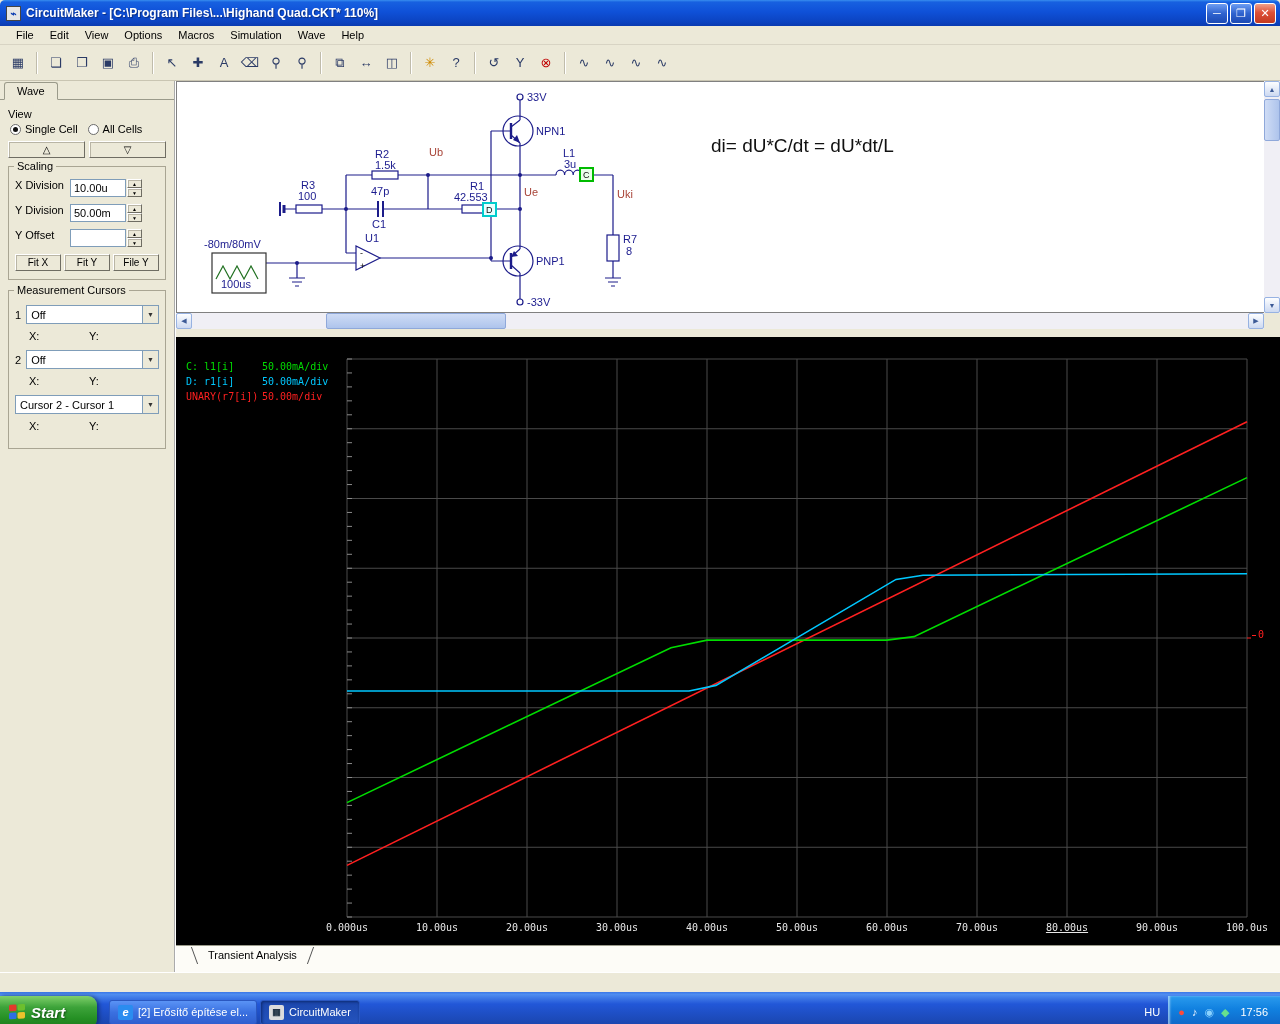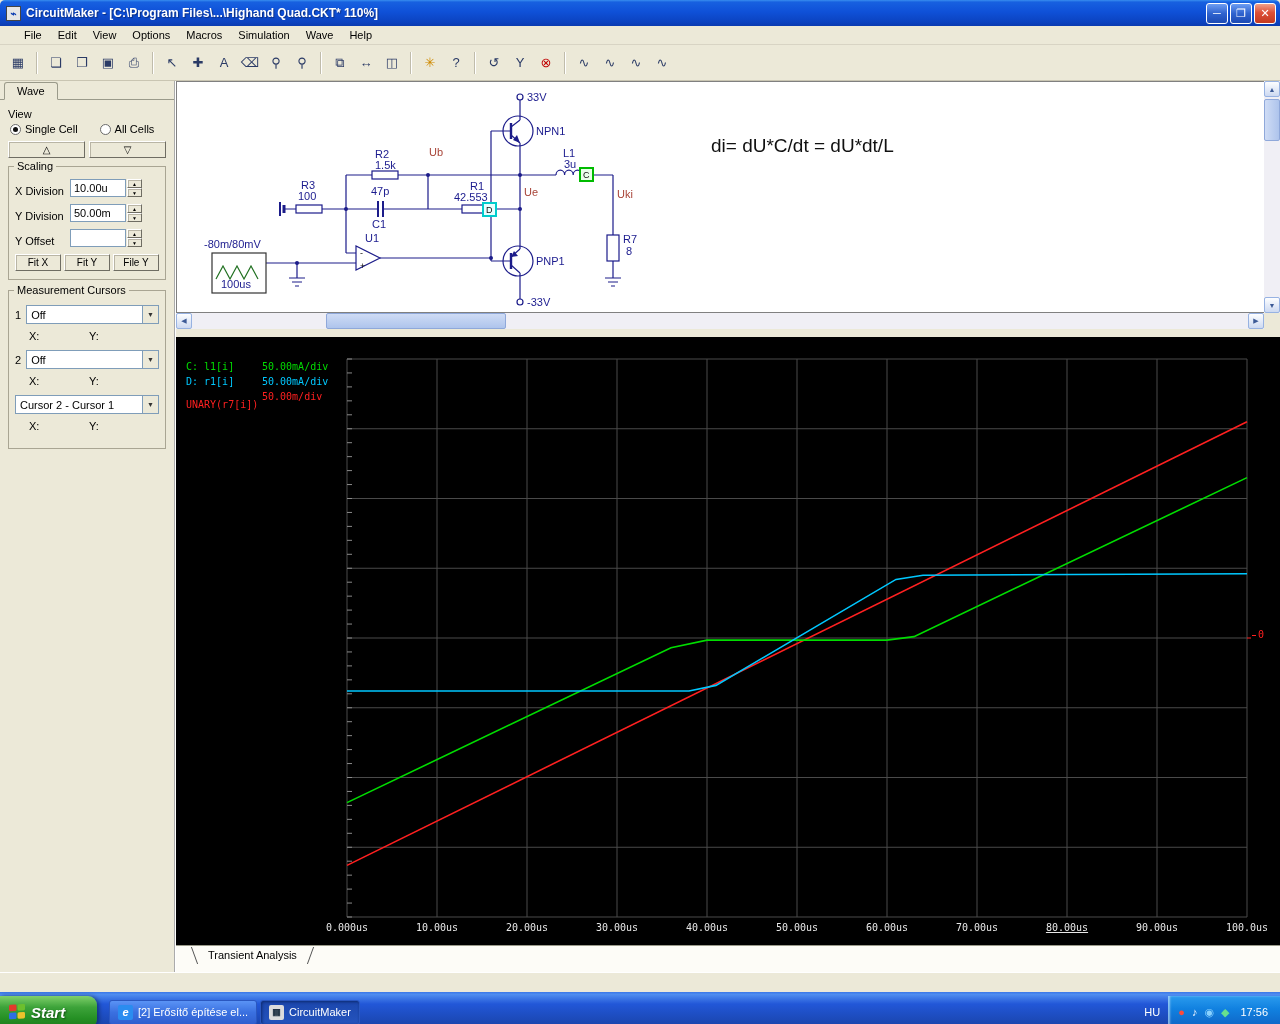--- a/index.html
+++ b/index.html
@@ -15,49 +15,49 @@
     display:inline-flex;align-items:center;justify-content:center;font-size:10px;color:#0a3bb0;font-weight:bold;}
   .title-text{color:#fff;font-weight:bold;font-size:12px;text-shadow:1px 1px 1px #0a2d80;flex:1;
     white-space:nowrap;overflow:hidden;}
   .win-controls{display:flex;gap:2px;}
   .winbtn{width:22px;height:21px;border-radius:3px;border:1px solid #fff;color:#fff;font-size:11px;
     line-height:1;display:flex;align-items:center;justify-content:center;padding:0;
     background:linear-gradient(#6d9df2,#2f63cf 50%,#1c4ab4);cursor:default;}
   .winbtn.close{background:linear-gradient(#f0a08a,#dd5038 45%,#c33a20);}
 
   
-  .menubar{height:19px;display:flex;align-items:center;background:#ece9d8;border-bottom:1px solid #d8d4c4;padding-left:16px;}
+  .menubar{height:19px;display:flex;align-items:center;background:#ece9d8;border-bottom:1px solid #d8d4c4;padding-left:8px;}
   .menu-item{padding:2px 8px;}
   .toolbar{height:36px;display:flex;align-items:center;background:#ece9d8;border-bottom:1px solid #c9c5b2;padding-left:6px;gap:2px;}
   .tb-btn{width:24px;height:24px;border:1px solid #ece9d8;background:#ece9d8;font-size:13px;line-height:1;
     display:flex;align-items:center;justify-content:center;color:#2b3b66;padding:0;}
   .tb-sep{width:2px;height:22px;border-left:1px solid #c0bcab;border-right:1px solid #fff;margin:0 4px;}
 
   
   .content-row{display:flex;height:891px;}
   .sidebar{width:176px;background:#ece9d8;border-right:2px groove #fff;padding:0;position:relative;}
   .work-col{width:1104px;display:flex;flex-direction:column;background:#4c1d95;}
 
   
   .tab-row{height:19px;border-bottom:1px solid #9a9a8a;display:flex;align-items:flex-end;padding-left:4px;}
   .side-tab{border:1px solid #9a9a8a;border-bottom:1px solid #ece9d8;background:#ece9d8;border-radius:3px 3px 0 0;
     padding:2px 12px;position:relative;top:1px;}
   .side-body{padding:6px 8px;}
   .sec-title{margin:2px 0 3px 0;}
-  .radio-line{display:flex;gap:22px;margin:2px 0 6px 2px;align-items:center;}
+  .radio-line{display:flex;gap:10px;margin:2px 0 6px 2px;align-items:center;}
   .radio-opt{display:flex;align-items:center;gap:4px;}
   .radio{width:11px;height:11px;border-radius:50%;border:1px solid #6b6b6b;background:#fff;display:inline-block;position:relative;}
   .radio.checked::after{content:"";position:absolute;left:2px;top:2px;width:5px;height:5px;border-radius:50%;background:#111;}
   .updown-row{display:flex;gap:4px;margin:0 0 8px 0;}
   .btn3d{background:#ece9d8;border:1px solid;border-color:#fff #6f6d63 #6f6d63 #fff;box-shadow:1px 1px 0 #b9b5a5 inset;
     font-size:10px;padding:1px 4px;min-height:17px;cursor:default;font-family:"Liberation Sans",sans-serif;}
   .ud-btn{flex:1;text-align:center;}
   .group{border:1px solid #a9a593;position:relative;padding:12px 6px 8px 6px;margin-bottom:10px;}
   .group-title{position:absolute;top:-7px;left:5px;background:#ece9d8;padding:0 3px;}
-  .field-row{display:flex;align-items:flex-end;margin-bottom:7px;}
+  .field-row{display:flex;align-items:flex-start;margin-bottom:7px;}
   .flabel{width:55px;}
   .field{width:56px;height:18px;border:1px solid #7f9db9;background:#fff;font-size:11px;padding:1px 3px;
     font-family:"Liberation Sans",sans-serif;}
   .spin{display:flex;flex-direction:column;width:15px;height:18px;margin-left:1px;}
   .spin .btn3d{flex:1;min-height:0;font-size:5px;line-height:4px;padding:0;display:flex;align-items:center;justify-content:center;}
   .fit-row{display:flex;gap:3px;margin-top:4px;}
   .fit-row .btn3d{flex:1;}
   .cur-row{display:flex;align-items:center;gap:5px;margin-bottom:6px;}
   .dropdown{display:flex;height:19px;border:1px solid #7f9db9;background:#fff;flex:1;align-items:center;}
   .dd-value{flex:1;padding:0 4px;white-space:nowrap;overflow:hidden;}
@@ -395,21 +395,21 @@
         <div class="legend" id="legend">
             <div class="legend-row">
               <span class="lg-name" style="color: rgb(0, 221, 0);">C: l1[i]</span>
               <span class="lg-scale" style="color: rgb(0, 221, 0);">50.00mA/div</span>
             </div>
             <div class="legend-row">
               <span class="lg-name" style="color: rgb(0, 200, 255);">D: r1[i]</span>
               <span class="lg-scale" style="color: rgb(0, 200, 255);">50.00mA/div</span>
             </div>
             <div class="legend-row">
-              <span class="lg-name" style="color: rgb(255, 32, 32); margin-top: 8px;">UNARY(r7[i])</span>
+              <span class="lg-name" style="color: rgb(255, 32, 32);">UNARY(r7[i])</span>
               <span class="lg-scale" style="color: rgb(255, 32, 32);">50.00m/div</span>
             </div>
           </div>
         <svg id="wave-svg" width="1104" height="608">
             <line x1="171" y1="22" x2="171" y2="580" stroke="#4a4a4a"></line>
             <line x1="261" y1="22" x2="261" y2="580" stroke="#4a4a4a"></line>
             <line x1="351" y1="22" x2="351" y2="580" stroke="#4a4a4a"></line>
             <line x1="441" y1="22" x2="441" y2="580" stroke="#4a4a4a"></line>
             <line x1="531" y1="22" x2="531" y2="580" stroke="#4a4a4a"></line>
             <line x1="621" y1="22" x2="621" y2="580" stroke="#4a4a4a"></line>

